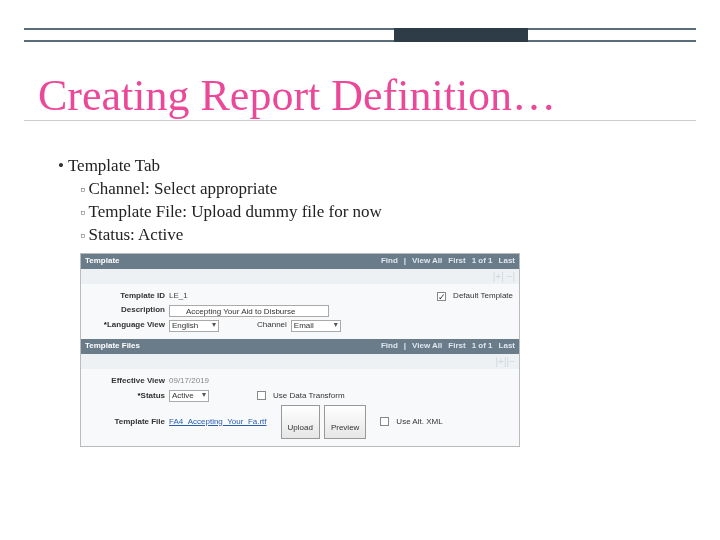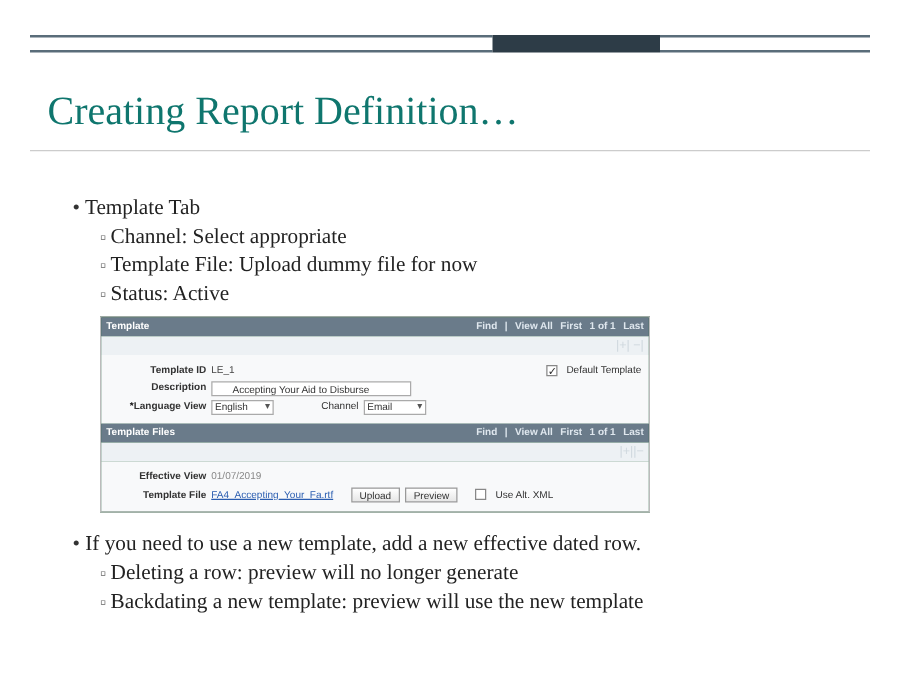--- a/index.html
+++ b/index.html
@@ -20,22 +20,22 @@
     height: 14px;
     display: flex;
   }
   .top-accent .seg1 { flex: 0 0 55%; border-top: 2px solid #5a6d7a; border-bottom: 2px solid #5a6d7a; }
   .top-accent .seg2 { flex: 0 0 20%; background: #2d3c47; }
   .top-accent .seg3 { flex: 1; border-top: 2px solid #5a6d7a; border-bottom: 2px solid #5a6d7a; }
   .title {
     position: absolute;
     top: 70px;
     left: 38px;
-    font-size: 32px;
-    color: #0f766e;
+    font-size: 44px;
+    color: #ec4899;
     font-weight: 400;
   }
   .title-rule {
     position: absolute;
     top: 120px;
     left: 24px;
     right: 24px;
     border-bottom: 1px solid #ccc;
   }
   .content {
@@ -51,21 +51,21 @@
   .bullet1::before { content: "• "; color: #333; }
   .sub { margin-left: 22px; }
   .sub li::before { content: "▫ "; color: #666; font-size: 14px; }
   .screenshot-box {
     margin: 6px 0 14px 22px;
     width: 440px;
     font-family: Arial, sans-serif;
     font-size: 8px;
     color: #333;
     border: 1px solid #bbb;
-    background: #14532d;
+    background: #86efac;
   }
   .sb-bar {
     background: #6a7b8a;
     color: #fff;
     font-weight: bold;
     padding: 2px 4px;
     display: flex;
     justify-content: space-between;
     align-items: center;
     font-size: 8px;
@@ -104,21 +104,21 @@
     color: #555;
     font-size: 8px;
   }
   .sb-chk {
     width: 9px; height: 9px; border: 1px solid #888; background: #fff; display: inline-block; margin-right: 3px; position: relative;
   }
   .sb-chk.checked::after { content: "✓"; position: absolute; top: -2px; left: 0; font-size: 9px; color: #333; }
   .sb-btn {
     border: 1px solid #999;
     background: linear-gradient(#fff,#e6e6e6);
-    padding: 0 6px;
+    padding: 16px 6px;
     height: 12px;
     font-size: 8px;
     line-height: 11px;
     display: inline-block;
   }
   .sb-link { color: #2a5db0; text-decoration: underline; }
 </style>
 </head>
 <body>
 
@@ -183,36 +183,37 @@
             <span>View All</span>
             <span>First</span>
             <span>1 of 1</span>
             <span>Last</span>
           </span>
         </div>
         <div class="sb-toggle">|+||−</div>
         <div class="sb-body">
           <div class="sb-row">
             <span class="sb-label">Effective View</span>
-            <span class="sb-val" style="color:#888">01/07/2019</span>
+            <span class="sb-val" style="color:#888">09/17/2019</span>
+          </div>
+          <div class="sb-row">
+            <span class="sb-label sb-req">Status</span>
+            <span class="sb-sel" style="min-width:40px">Active</span>
+            <span style="width:40px"></span>
+            <span class="sb-chk"></span>
+            <span>Use Data Transform</span>
           </div>
           <div class="sb-row">
             <span class="sb-label">Template File</span>
             <span class="sb-link">FA4_Accepting_Your_Fa.rtf</span>
             <span style="width:6px"></span>
             <span class="sb-btn">Upload</span>
             <span class="sb-btn">Preview</span>
             <span style="width:6px"></span>
             <span class="sb-chk"></span>
             <span>Use Alt. XML</span>
           </div>
         </div>
       </div>
     </li>
 
-    <li class="bullet1"><span>If you need to use a new template, add a new effective dated row.</span>
-      <ul class="sub">
-        <li><span>Deleting a row: preview will no longer generate</span></li>
-        <li><span>Backdating a new template: preview will use the new template</span></li>
-      </ul>
-    </li>
   </ul>
 </div>
 
 </body></html>

